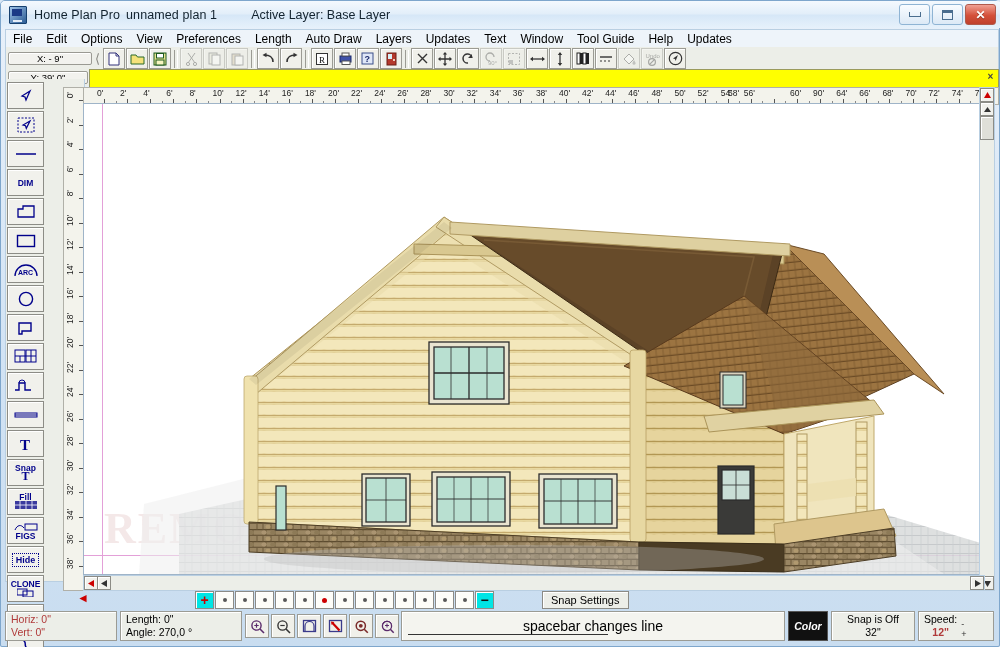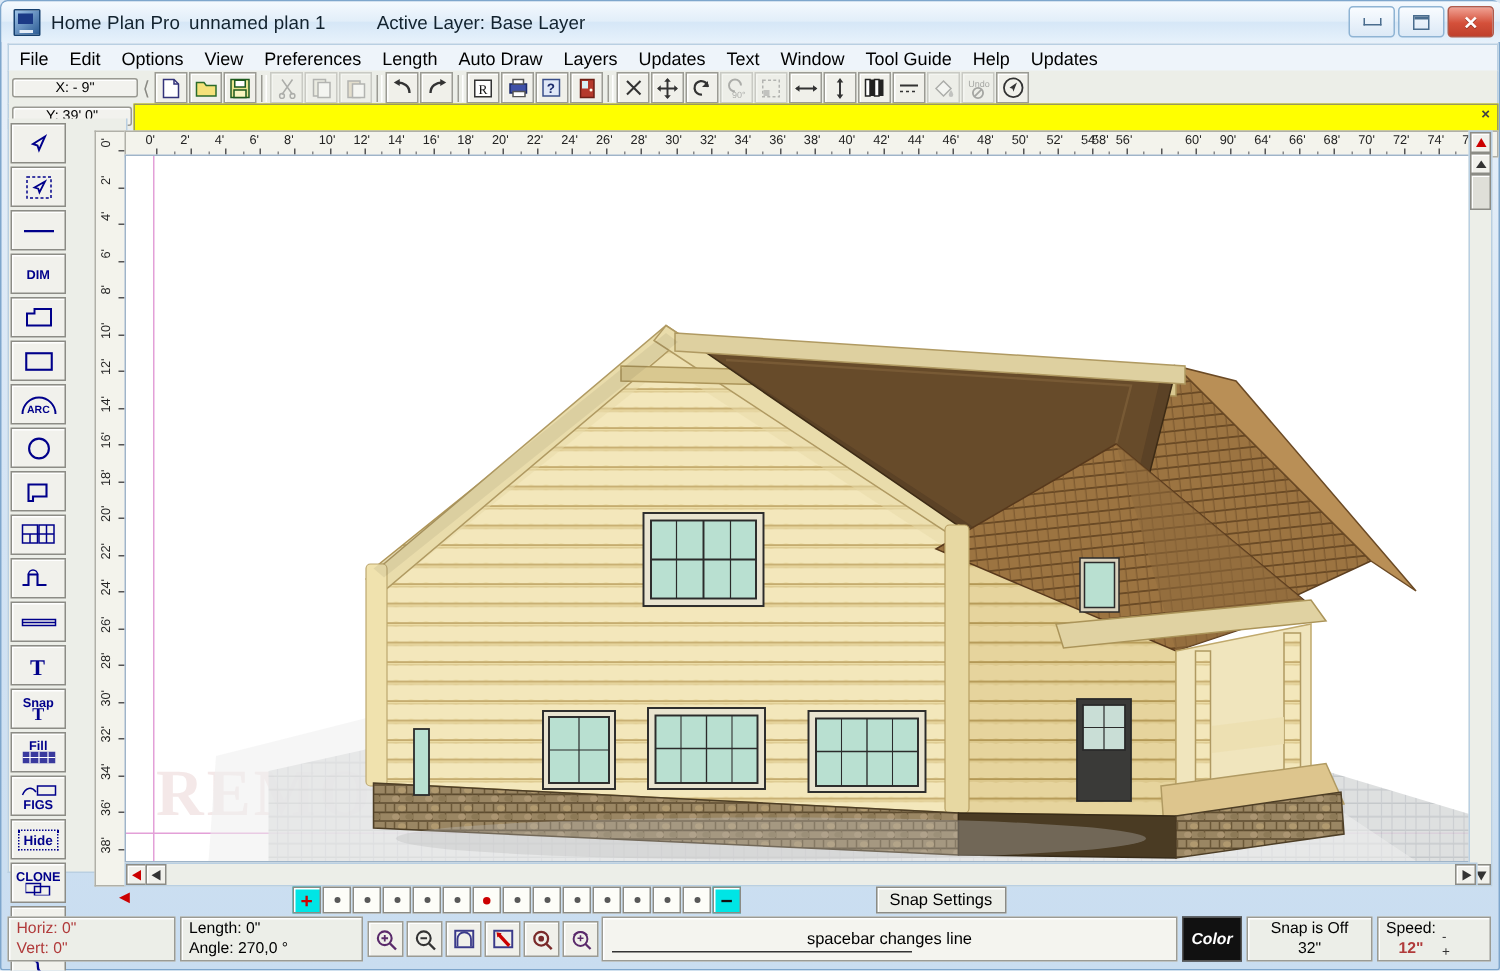--- a/index.html
+++ b/index.html
@@ -178,21 +178,21 @@
     box-shadow:inset 1px 1px 0 #fff;
   }
   .dcell.cy{background:#00e5e5;}
   .dot{width:4px;height:4px;border-radius:50%;background:#585858;}
   .dot.red{background:#cc0000;width:5px;height:5px;}
   .plusglyph{color:#c00;font-weight:bold;font-size:14px;line-height:10px;}
   .minusglyph{color:#111;font-weight:bold;font-size:14px;line-height:8px;}
   .snapsettings{
     position:absolute;left:537px;top:0;height:16px;padding:0 8px;
     border:1px solid #8b8b85;background:#eceee8;box-shadow:inset 1px 1px 0 #fff;
-    font-size:11px;display:flex;align-items:center;margin-left:42px;
+    font-size:11px;display:flex;align-items:center;
   }
   .movearrow-red{
     position:absolute;left:72px;top:1px;color:#c00;font-size:12px;line-height:12px;
   }
 
   
   .statusbar{
     position:absolute;left:4px;bottom:5px;width:992px;height:30px;
     display:flex;align-items:stretch;
   }
@@ -204,21 +204,21 @@
   .rose{color:#b03a3a;}
   .zoombtns{display:flex;align-items:center;}
   .zbtn{
     width:22px;height:22px;border:1px solid #9b9b94;background:#f0f0ea;
     margin-right:2px;display:flex;align-items:center;justify-content:center;
     box-shadow:inset 1px 1px 0 #fff;
   }
   .msgbox{
     flex:1;border:1px solid #9b9b94;background:#f4f4ef;box-shadow:inset 1px 1px 0 #fff;
     margin-right:3px;position:relative;display:flex;align-items:center;justify-content:center;
-    font-size:11px;
+    font-size:14px;
   }
   .msgline{position:absolute;left:6px;bottom:5px;width:200px;height:1px;background:#333;}
   .colorbtn{
     width:38px;border:1px solid #555;background:#111;color:#fff;
     display:flex;align-items:center;justify-content:center;font-size:10.5px;font-weight:bold;
     margin-right:3px;
     font-style:italic;
   }
   .spd{display:flex;align-items:flex-end;}
   .spdpm{display:flex;flex-direction:column;font-size:9px;line-height:10px;margin-left:4px;color:#333;}

